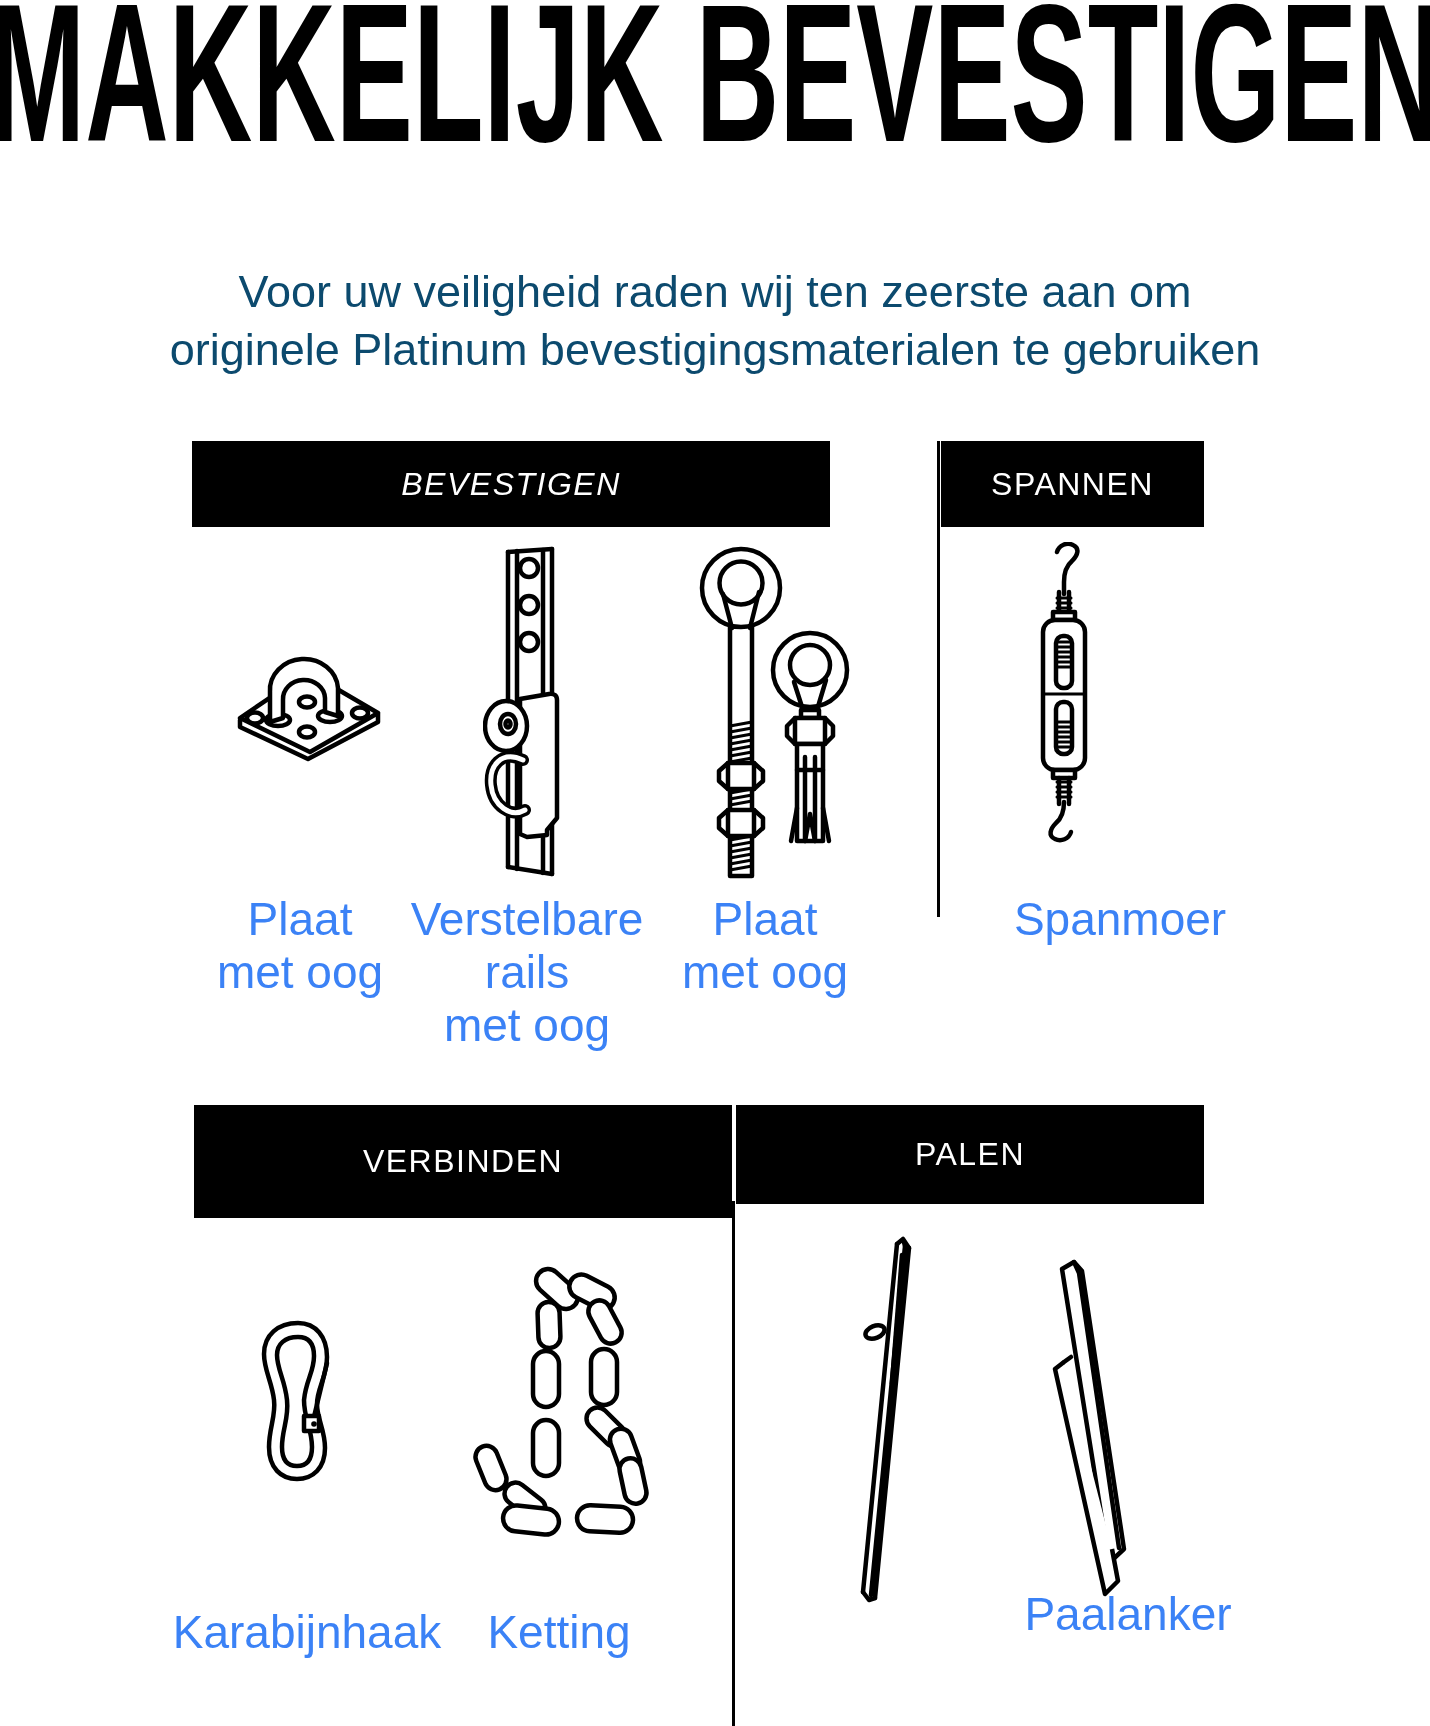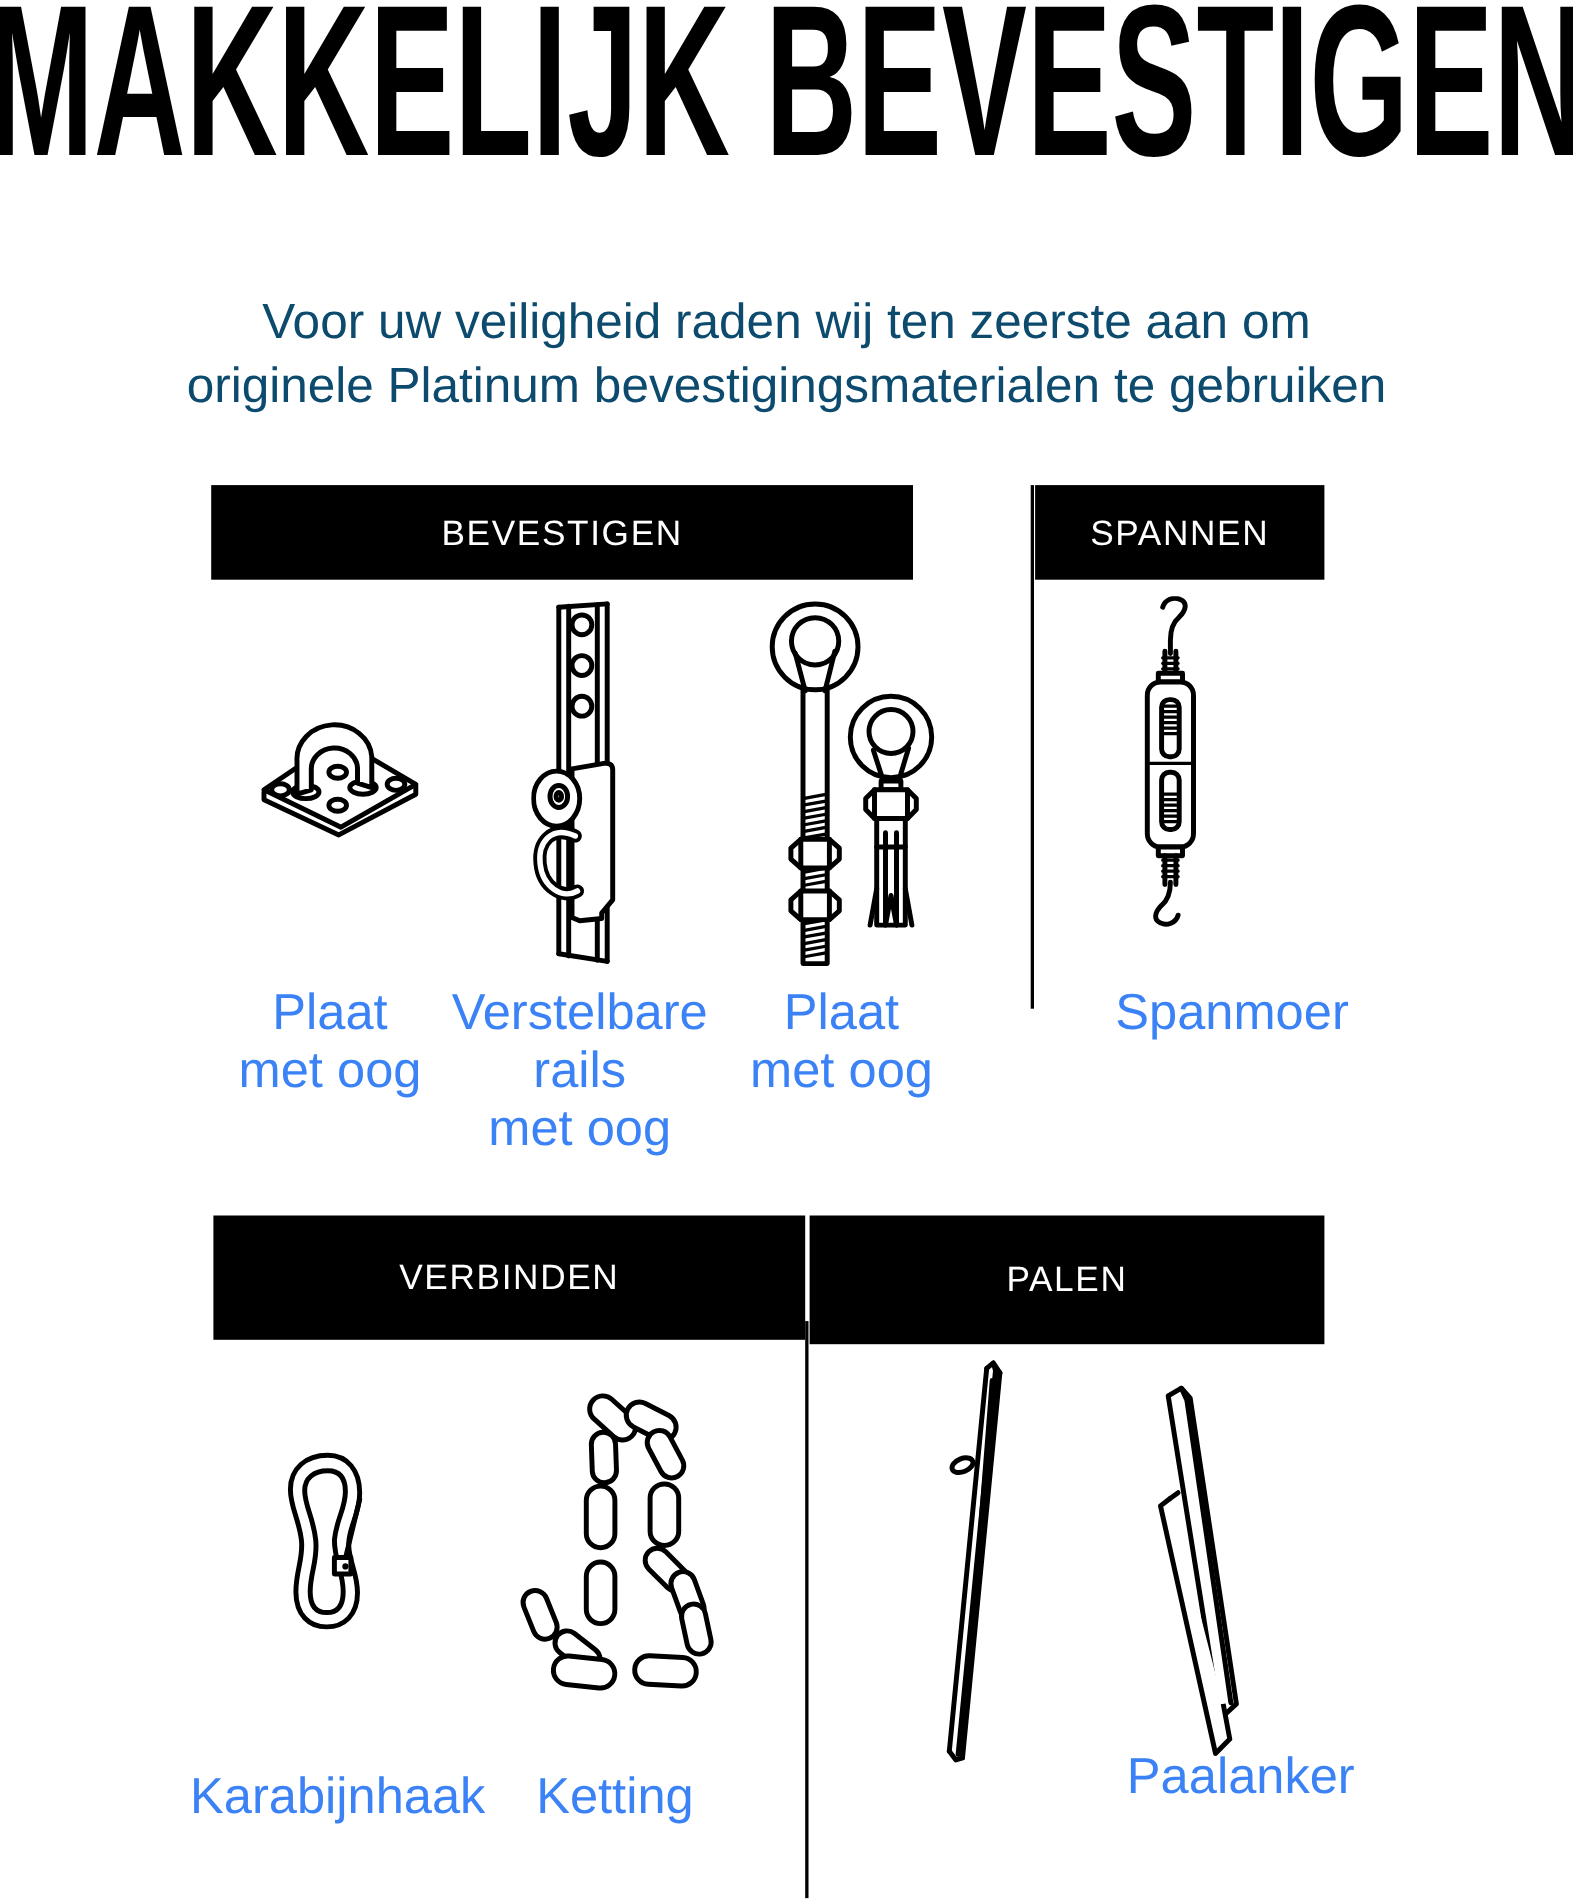--- a/index.html
+++ b/index.html
@@ -25,32 +25,32 @@
 
 <div class="canvas">
 
   <svg class="title-svg" width="1430" height="200">
     <text class="title-text" x="715" y="141" text-anchor="middle" textLength="1452" lengthAdjust="spacingAndGlyphs">MAKKELIJK BEVESTIGEN</text>
   </svg>
 
   <div class="subtitle" style="top:264px;">Voor uw veiligheid raden wij ten zeerste aan om</div>
   <div class="subtitle" style="top:322px;">originele Platinum bevestigingsmaterialen te gebruiken</div>
 
-  <div class="bar" style="left:192px;top:441px;width:638px;height:86px;">
+  <div class="bar" style="left:192px;top:441px;width:638px;height:86px;font-style:italic;">
     <span class="bar-label">BEVESTIGEN</span>
   </div>
   <div class="bar" style="left:941px;top:441px;width:263px;height:86px;">
     <span class="bar-label">SPANNEN</span>
   </div>
   <div class="divider" style="left:937px;top:441px;width:3px;height:476px;"></div>
 
   <div class="bar" style="left:194px;top:1105px;width:538px;height:113px;">
     <span class="bar-label">VERBINDEN</span>
   </div>
-  <div class="bar" style="left:736px;top:1105px;width:468px;height:117px;">
+  <div class="bar" style="left:736px;top:1105px;width:468px;height:99px;">
     <span class="bar-label">PALEN</span>
   </div>
   <div class="divider" style="left:732px;top:1201px;width:3px;height:525px;"></div>
 
   <svg class="ill" style="left:226px;top:646px;" width="160" height="122" viewBox="0 0 160 122">
     <path class="s" d="M82,26 L152,67 L84,106 L14,72 Z"></path>
     <path class="sn" d="M14,74 L14,81 L82,113 L152,76 L152,68"></path>
     <ellipse class="s" cx="29" cy="72" rx="8" ry="5.5"></ellipse>
     <ellipse class="s" cx="134" cy="67" rx="8" ry="5.5"></ellipse>
     <ellipse class="s" cx="81" cy="56" rx="8" ry="5.5"></ellipse>

